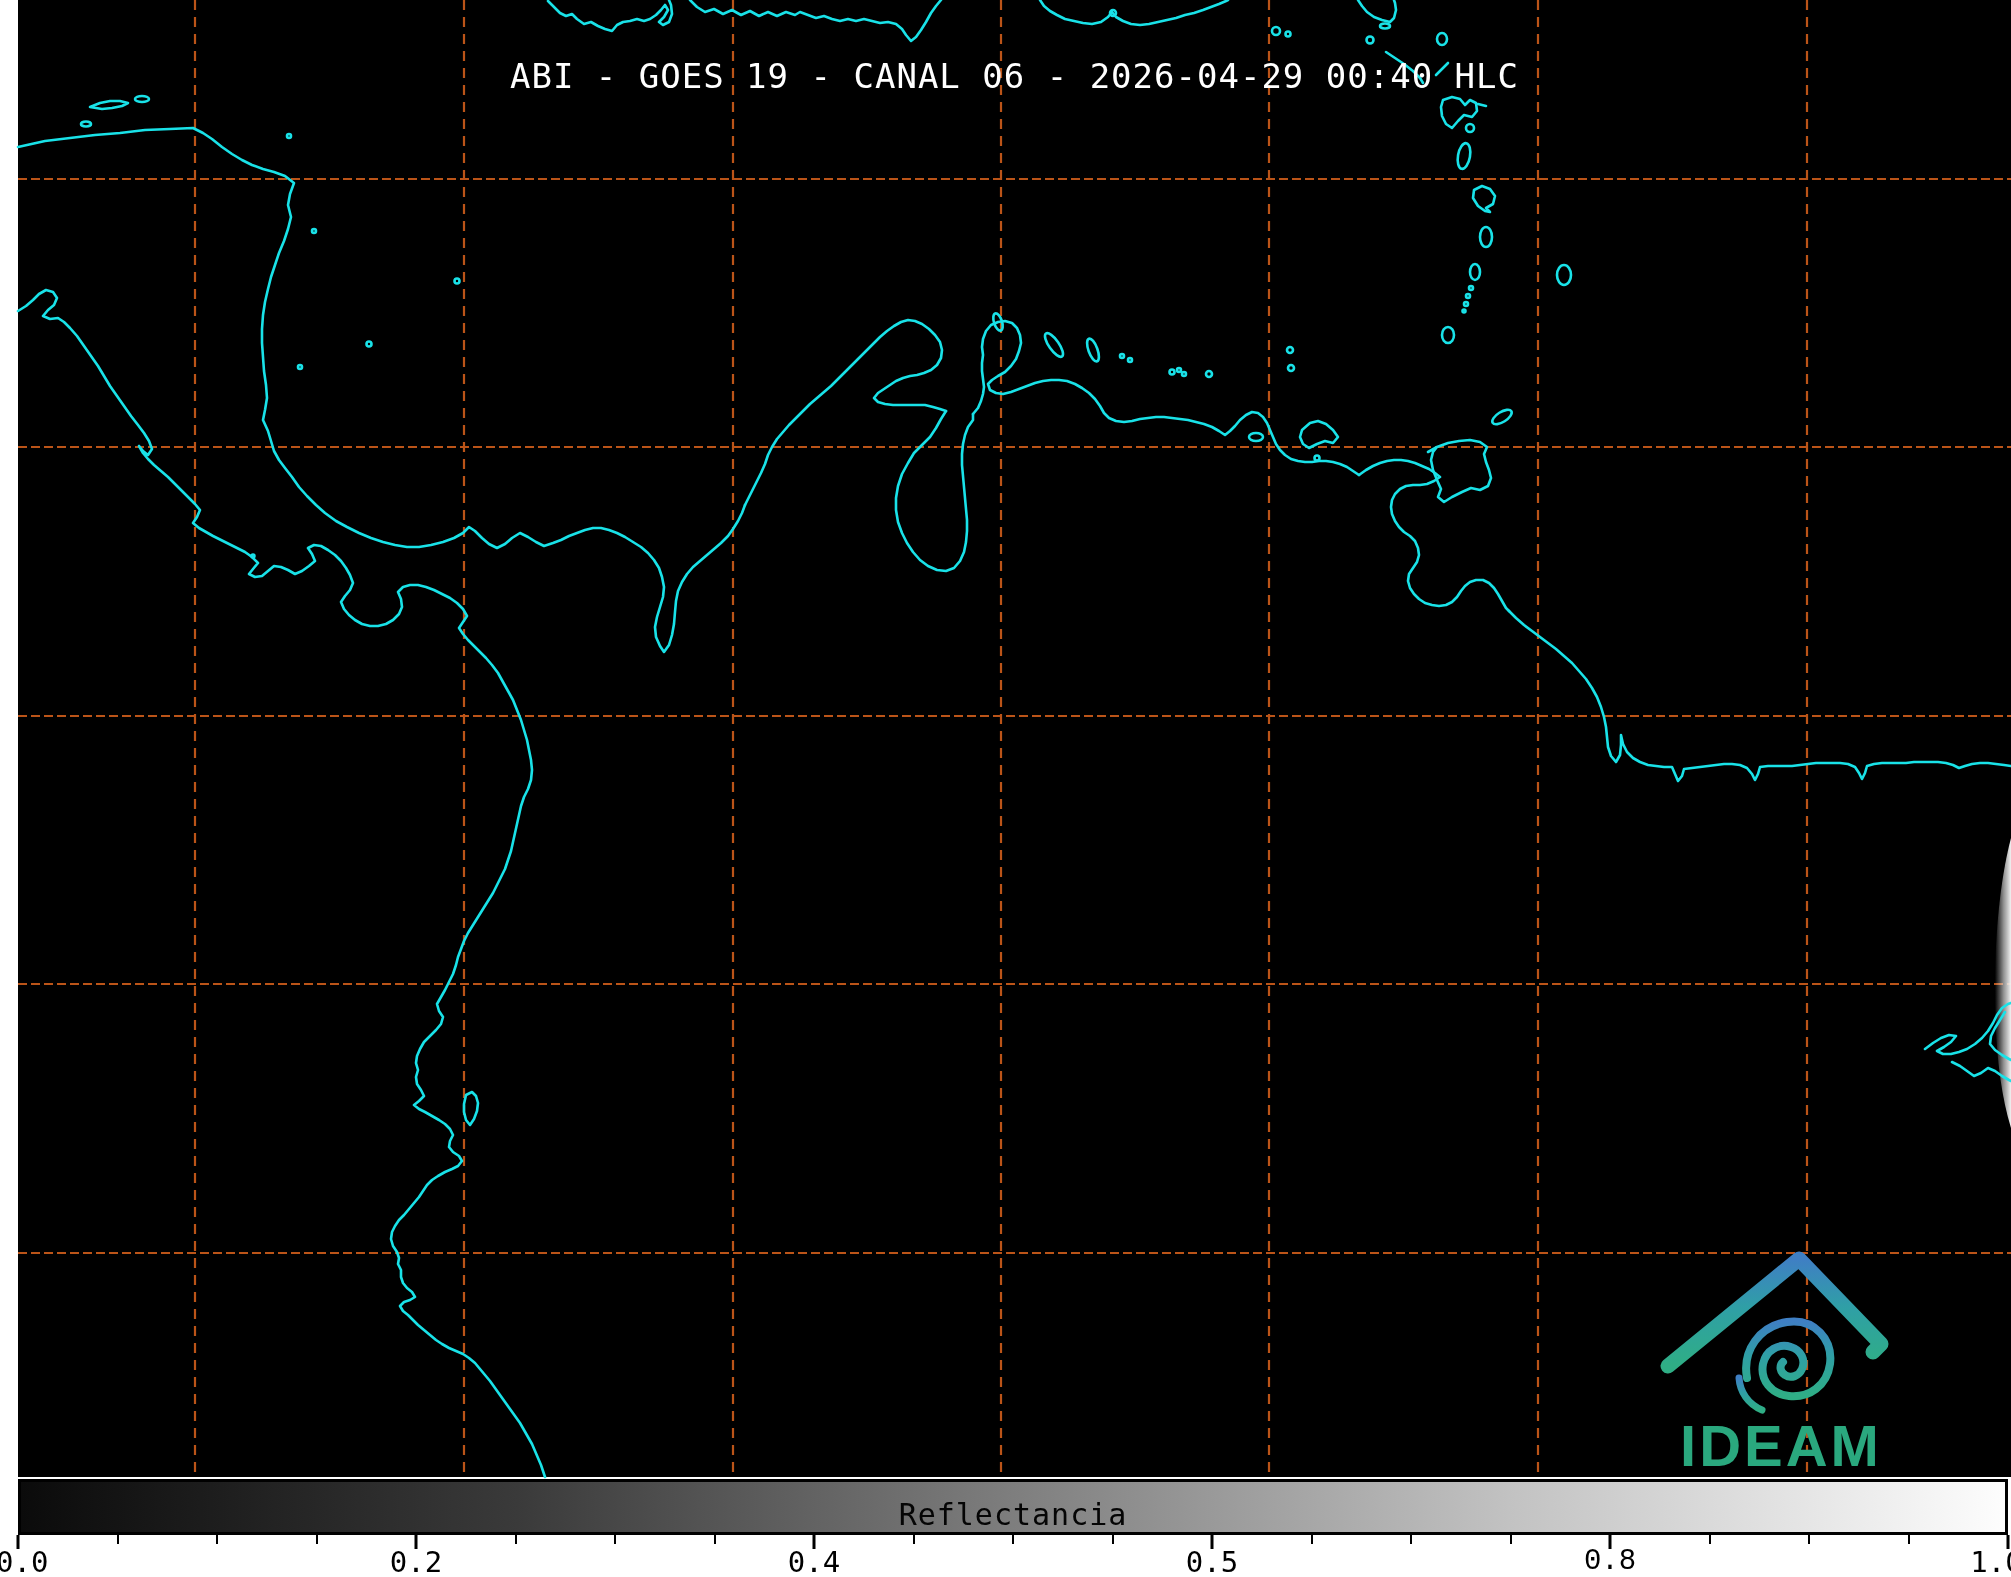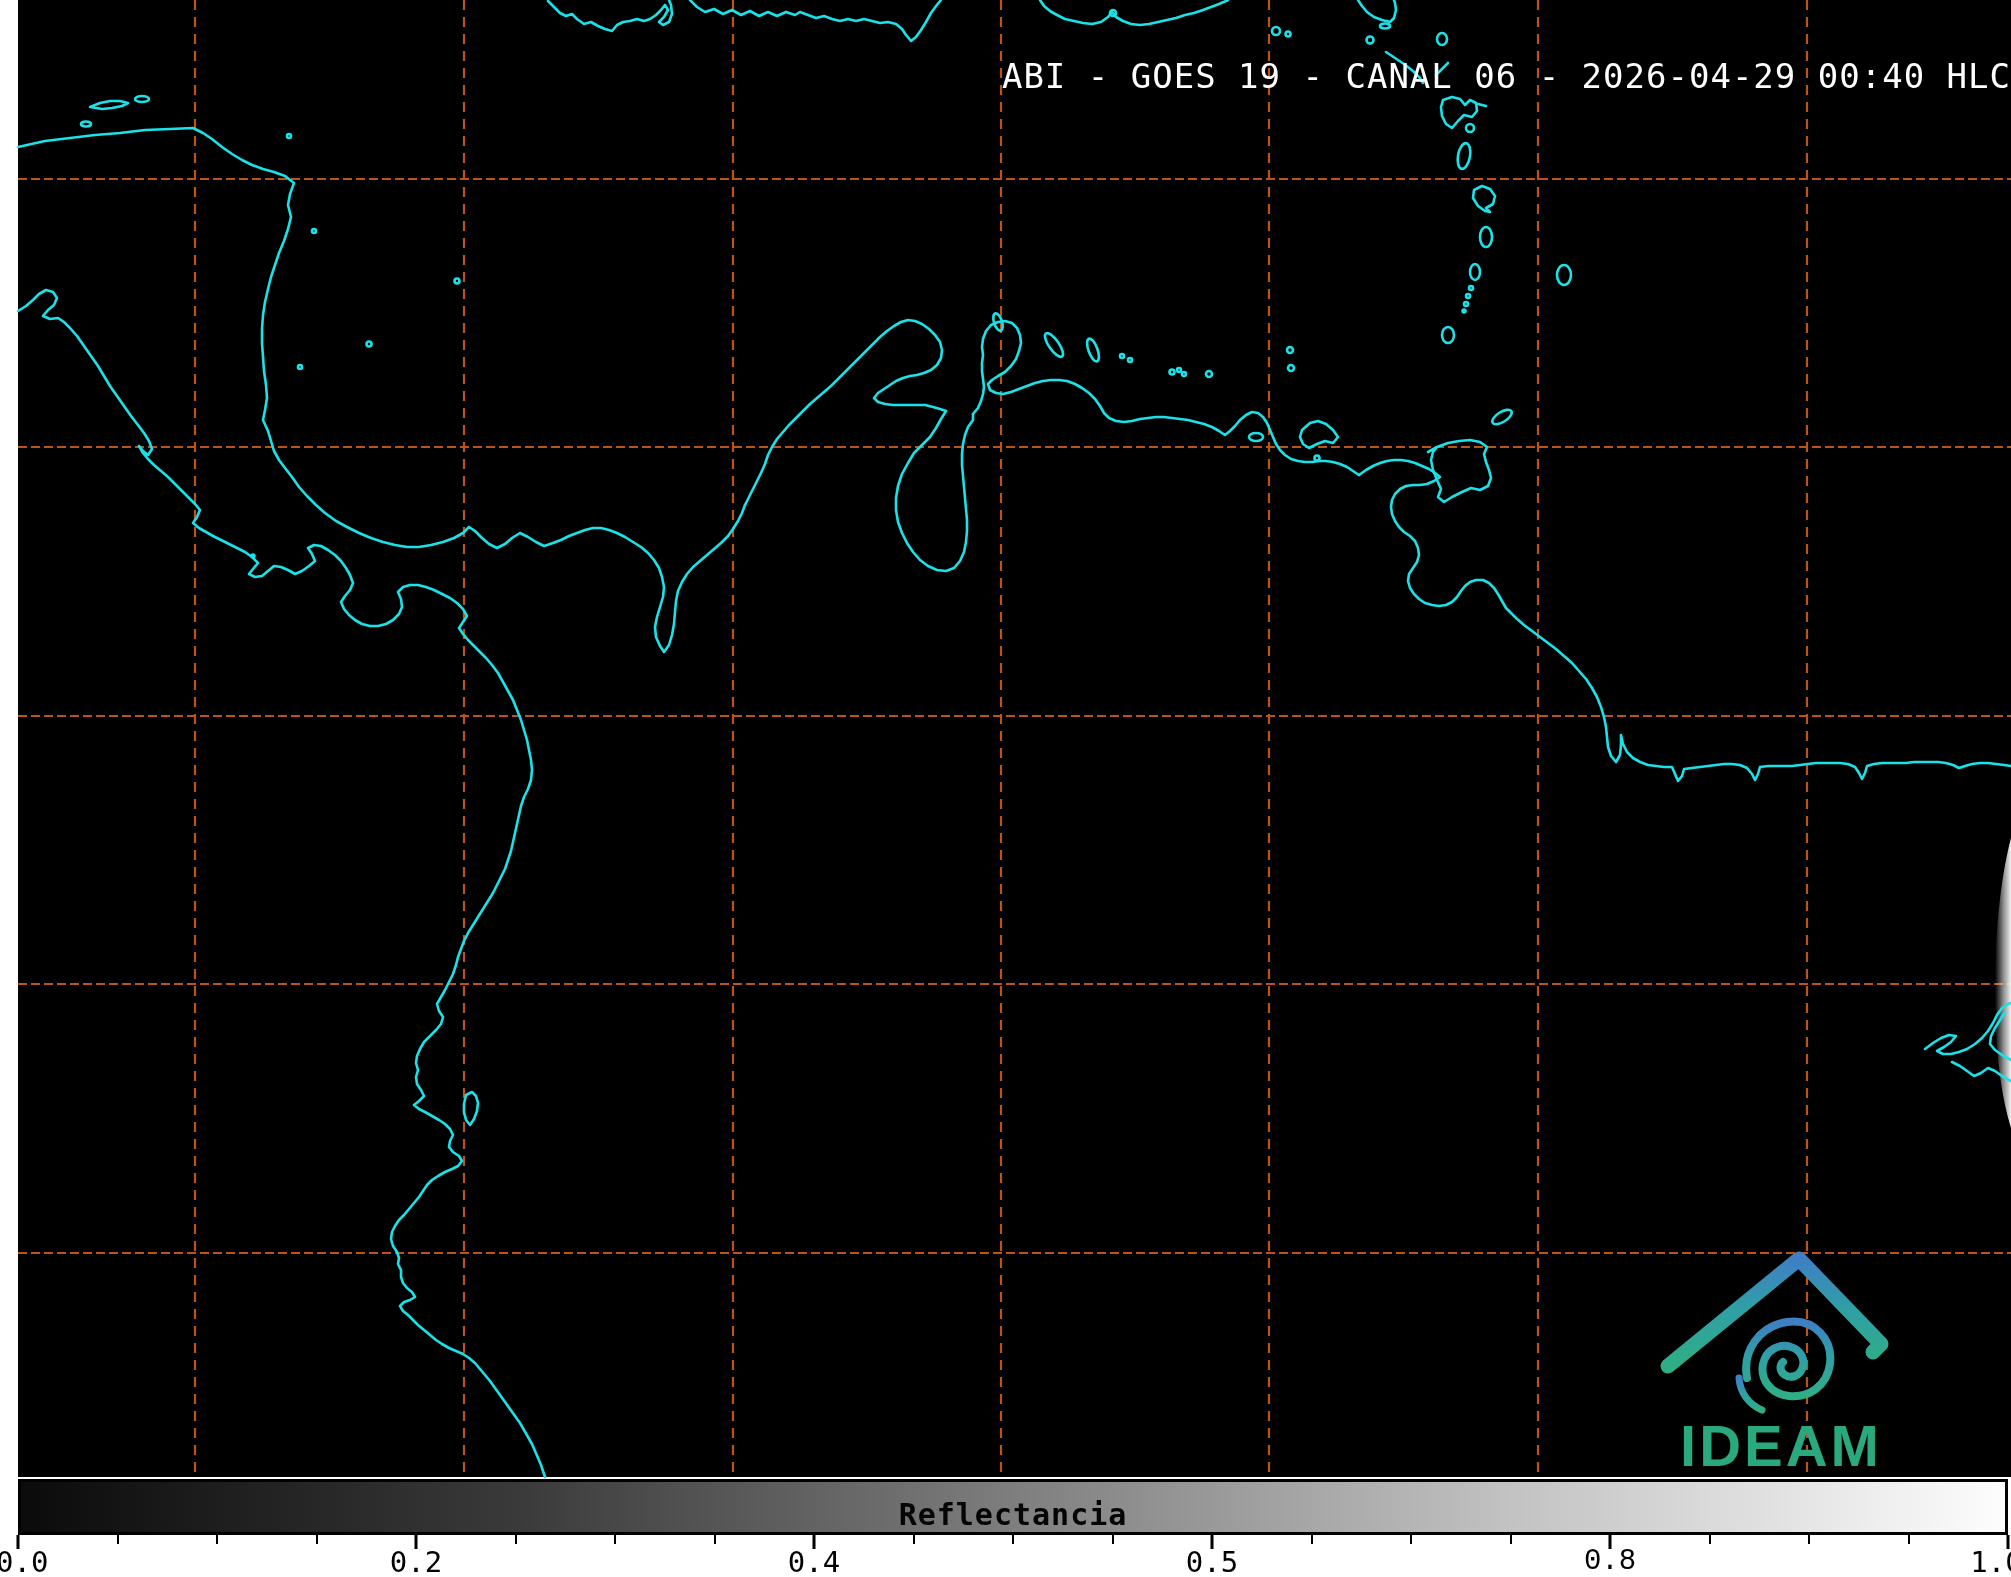--- a/index.html
+++ b/index.html
@@ -1,26 +1,26 @@
 <!DOCTYPE html>
 <html><head>
 <meta charset="utf-8">
 <style>
   html,body{margin:0;padding:0;background:#ffffff;}
   body{width:2011px;height:1577px;position:relative;overflow:hidden;
        font-family:"DejaVu Sans Mono","Liberation Mono",monospace;}
   #scene{position:absolute;left:0;top:0;width:2011px;height:1577px;}
-  .map-title{position:absolute;left:18px;top:56px;width:1993px;text-align:right;
+  .map-title{position:absolute;left:18px;top:56px;width:1993px;text-align:center;
        color:#ffffff;font-size:34px;letter-spacing:1px;white-space:pre;z-index:5;}
   .colorbar{position:absolute;left:18px;top:1479px;width:1990px;height:56px;
        border:3px solid #000;box-sizing:border-box;z-index:4;}
   .colorbar-gradient{position:absolute;left:0;top:0;right:0;bottom:0;
        background:linear-gradient(to right,#0b0b0b 0%,#3a3a3a 25%,#7e7e7e 50%,#c2c2c2 75%,#fdfdfd 100%);}
   .colorbar-label{position:absolute;left:0;top:0;right:0;bottom:0;display:flex;
-       align-items:center;justify-content:center;color:#050505;font-weight:bold;
+       align-items:center;justify-content:center;color:#050505;font-weight:normal;
        font-size:30px;letter-spacing:1px;margin-top:14px;}
   .cb-ticks{position:absolute;left:18px;top:1535px;width:1990px;height:30px;z-index:4;}
   .tick{position:absolute;top:0;width:3px;background:#000;transform:translateX(-50%);}
   .tick.major{height:14px;}
   .tick.minor{height:9px;width:2px;}
   .tick-label{position:absolute;top:12px;transform:translateX(-50%);color:#000;
        font-size:29px;line-height:30px;white-space:nowrap;}
   .tick-label.first{transform:translateX(-42%);}
   .tick-label.last{transform:translateX(-72%);}
 </style>

